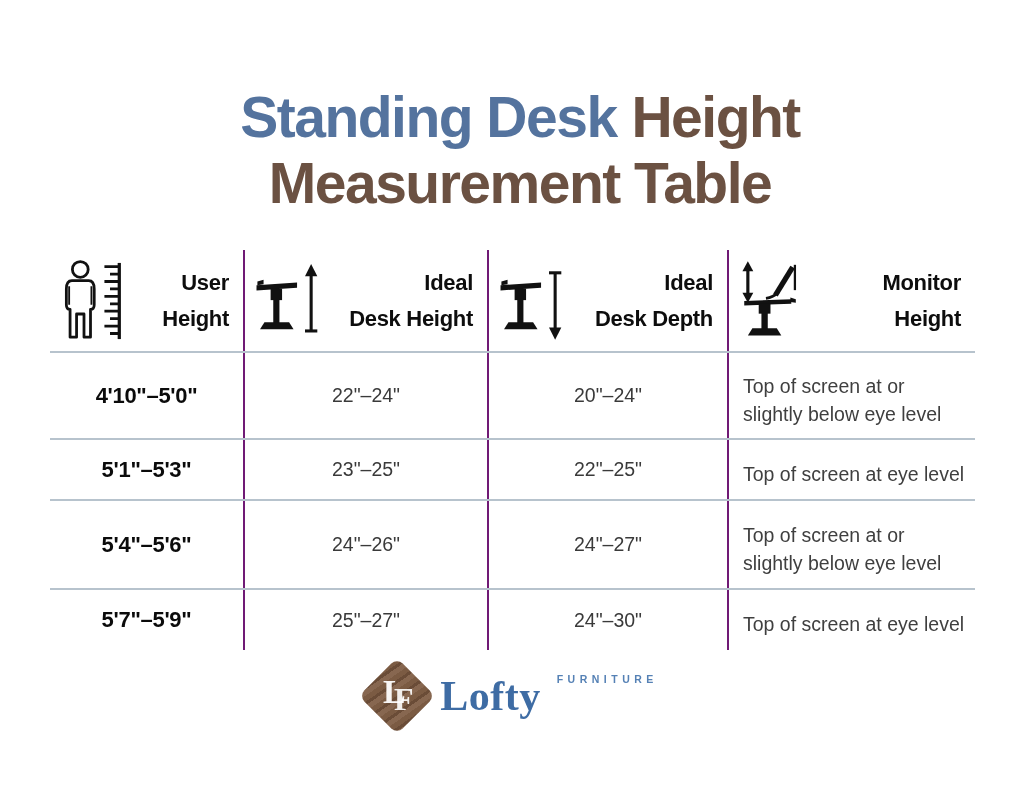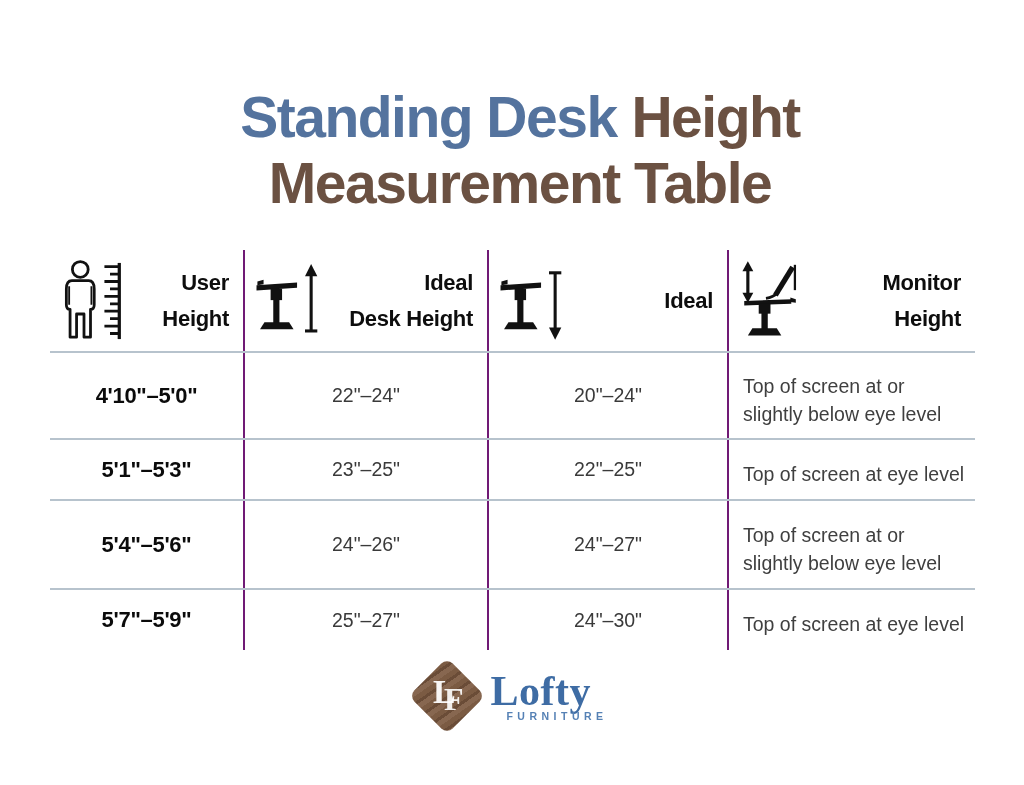--- a/index.html
+++ b/index.html
@@ -51,21 +51,21 @@
     width:54px;height:54px;transform:rotate(45deg);border-radius:8px;
     background:repeating-linear-gradient(100deg,#7b5b43 0 5px,#6a4c37 5px 8px,#876750 8px 13px);
     position:relative;overflow:hidden;flex:0 0 auto;margin:6px 4px;
   }
   .monogram{
     position:absolute;inset:0;transform:rotate(-45deg);
     font-family:"Liberation Serif","DejaVu Serif",serif;color:#ffffff;
   }
   .monogram .l{position:absolute;left:13px;top:4px;font-size:34px;font-weight:bold;opacity:.95;}
   .monogram .f{position:absolute;left:24px;top:12px;font-size:32px;font-weight:bold;opacity:.9;}
-  .logotext{display:flex;flex-direction:column;align-items:flex-start;}
+  .logotext{display:flex;flex-direction:row;align-items:flex-start;}
   .logoname{
     font-family:"Liberation Serif","DejaVu Serif",serif;font-weight:bold;
     font-size:42px;line-height:42px;color:#3E6CA4;letter-spacing:0.5px;
   }
   .logosub{
     font-size:10.5px;letter-spacing:4.5px;color:#5581B5;font-weight:bold;
     margin-top:-2px;margin-left:16px;
   }
 </style>
 </head>
@@ -120,20 +120,21 @@
           <rect x="20" y="32" width="13" height="13" fill="#111"></rect>
           <rect x="23" y="43" width="7" height="30" fill="#111"></rect>
           <polygon points="13,70 41,70 46,78 8,78" fill="#111"></polygon>
           <path d="M66,14 V80" stroke="#111" stroke-width="3.5"></path>
           <polygon points="66,90 59,76 73,76" fill="#111"></polygon>
           <path d="M59,14 H73" stroke="#111" stroke-width="3.5"></path>
         </svg>
       </span>
       <span class="hlabel">
         <div>Ideal</div>
+        <div>Desk Depth</div>
       </span>
     </div>
     <div class="cell v hcell">
       <span class="hicon">
         <svg width="76" height="86" viewBox="0 0 84 92" fill="none">
           <path d="M12,10 V40" stroke="#111" stroke-width="3.5"></path>
           <polygon points="12,2 6,13 18,13" fill="#111"></polygon>
           <polygon points="12,48 6,37 18,37" fill="#111"></polygon>
           <polygon points="40,38 59,7 64,10 45,41" fill="#111"></polygon>
           <path d="M64,6 V34" stroke="#111" stroke-width="2.5"></path>

